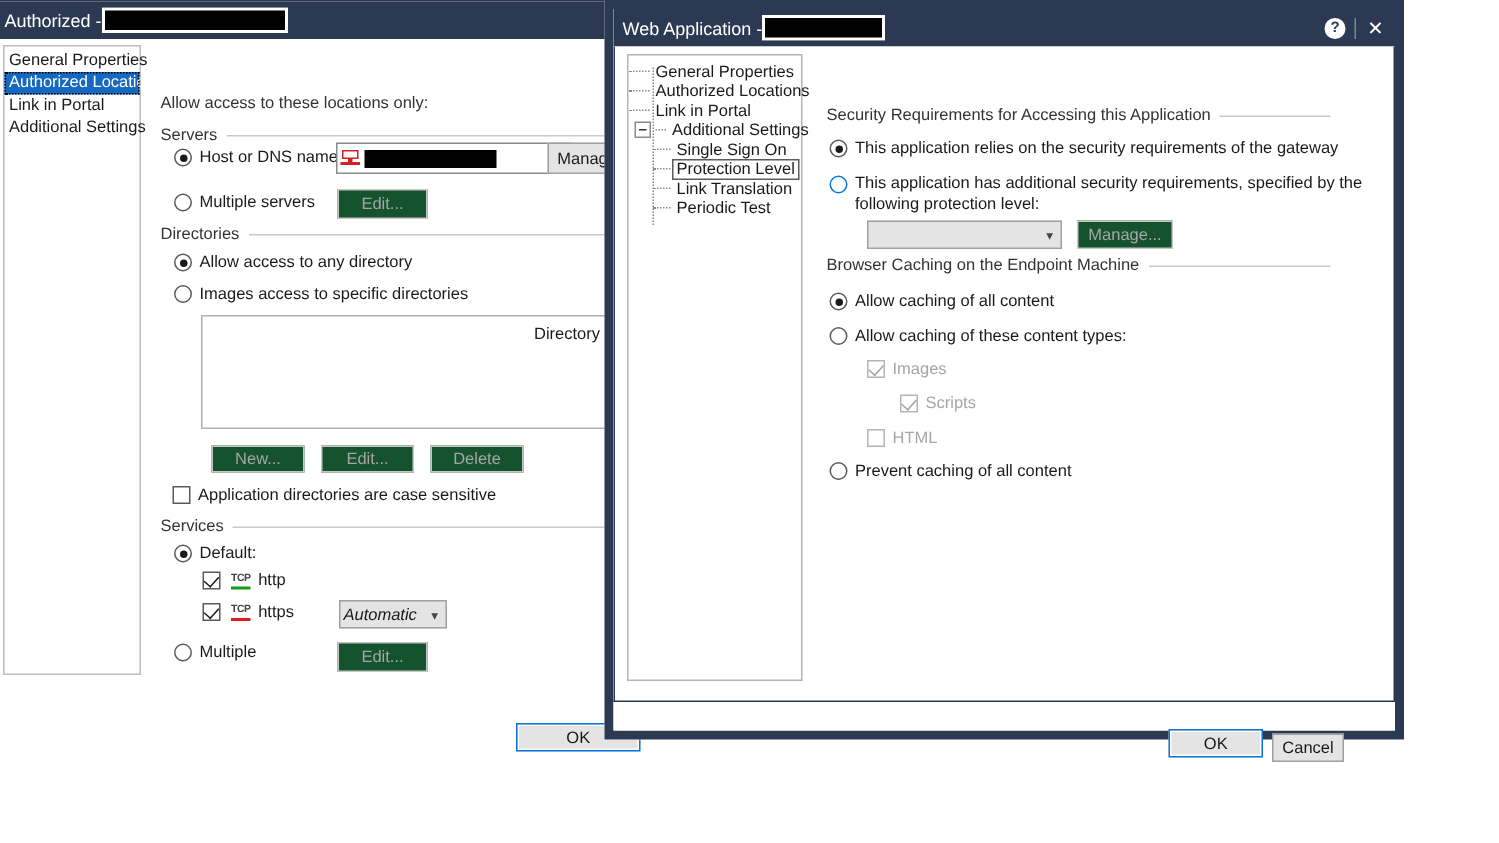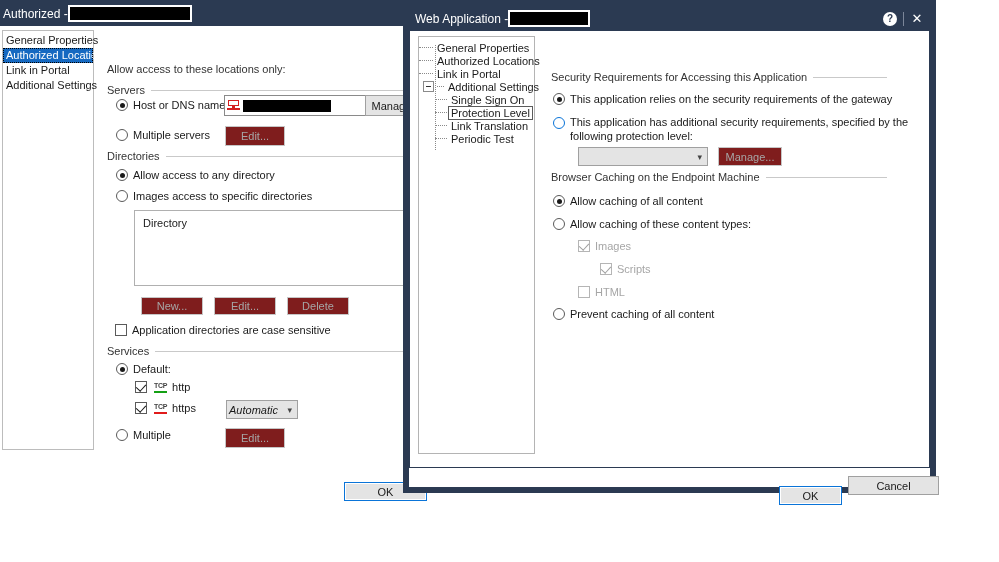--- a/index.html
+++ b/index.html
@@ -55,21 +55,21 @@
   .cbx.dis{border-color:#b5b5b5;}
   .cbx.dis.on::after{border-color:#a0a0a0;}
   .lbltxt{margin-left:5px;white-space:nowrap;}
   .lbltxt.dis{color:#a6a6a6;}
 
   .btn{
     background:#e4e4e4;border:1px solid #a0a0a0;color:#1a1a1a;
     font-size:11px;text-align:center;box-sizing:border-box;
     display:flex;align-items:center;justify-content:center;
   }
-  .btn.dis{color:#a6a6a6;background:#7f1d1d;border-color:#c6c6c6;}
+  .btn.dis{color:#a6a6a6;background:#14532d;border-color:#c6c6c6;}
   .btn.def{border:1px solid #0a74d8;box-shadow:inset 0 0 0 1px #fff;}
 
   .combo{background:#fff;border:1px solid #8a8a8a;box-sizing:border-box;
     display:flex;align-items:center;padding:0 2px;}
   .combo.gray{background:#e4e4e4;border-color:#a0a0a0;}
   .combo .arw{margin-left:auto;color:#444;font-size:9px;padding:0 3px;}
   .combo .val{font-size:11px;white-space:nowrap;font-style:italic;}
 
   .pcicon{width:13px;height:11px;position:relative;flex:none;margin-right:3px;}
   .pcicon i{position:absolute;display:block;background:#d42020;}
@@ -169,21 +169,21 @@
 
       <div class="row" style="position:absolute;top:143px;left:9px;">
         <span class="radio on"></span>
         <span class="lbltxt">Allow access to any directory</span>
       </div>
       <div class="row" style="position:absolute;top:164px;left:9px;">
         <span class="radio"></span>
         <span class="lbltxt">Images access to specific directories</span>
       </div>
 
-      <div class="listhdr" style="top:184px;left:27px;width:275px;height:76px;">
+      <div class="listhdr" style="top:184px;left:27px;width:275px;height:76px;text-align:right;">
         <div class="col">Directory</div>
       </div>
 
       <div class="btn dis" style="position:absolute;top:271px;left:34px;width:62px;height:18px;">New...</div>
       <div class="btn dis" style="position:absolute;top:271px;left:107px;width:62px;height:18px;">Edit...</div>
       <div class="btn dis" style="position:absolute;top:271px;left:180px;width:62px;height:18px;">Delete</div>
 
       <div class="row" style="position:absolute;top:298px;left:8px;">
         <span class="cbx"></span>
         <span class="lbltxt">Application directories are case sensitive</span>
@@ -344,17 +344,17 @@
         </div>
 
         <div class="row" style="position:absolute;top:277px;left:2px;">
           <span class="radio"></span>
           <span class="lbltxt">Prevent caching of all content</span>
         </div>
 
       </div>
 
       <div class="btn def" style="position:absolute;top:455px;left:369px;width:63px;height:19px;">OK</div>
-      <div class="btn" style="position:absolute;top:445px;left:438px;width:91px;height:19px;">Cancel</div>
+      <div class="btn" style="position:absolute;top:458px;left:438px;width:48px;height:19px;">Cancel</div>
 
     </div>
   </div>
 </div>
 
 </body></html>

